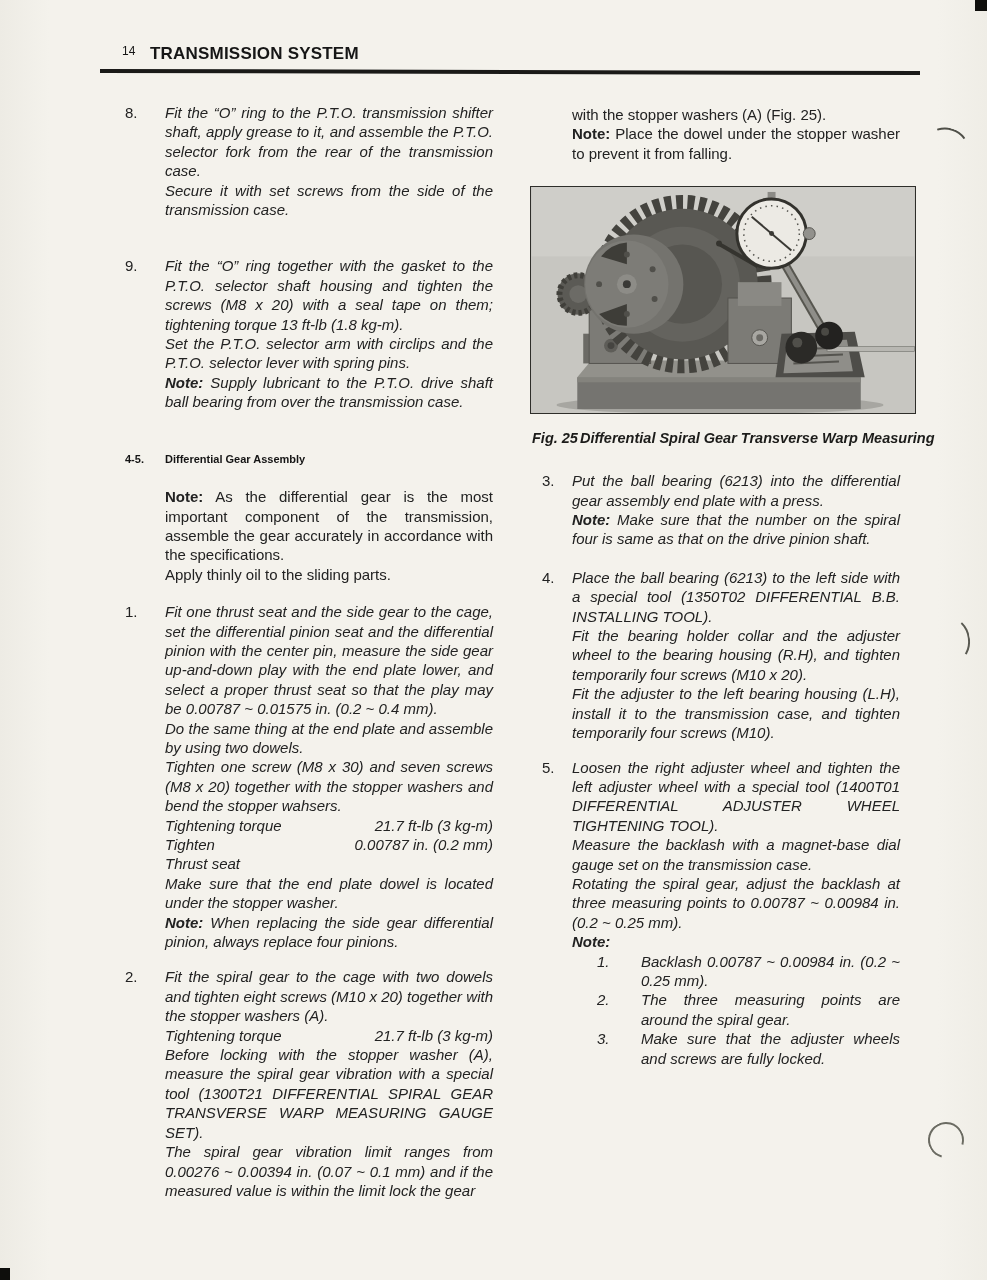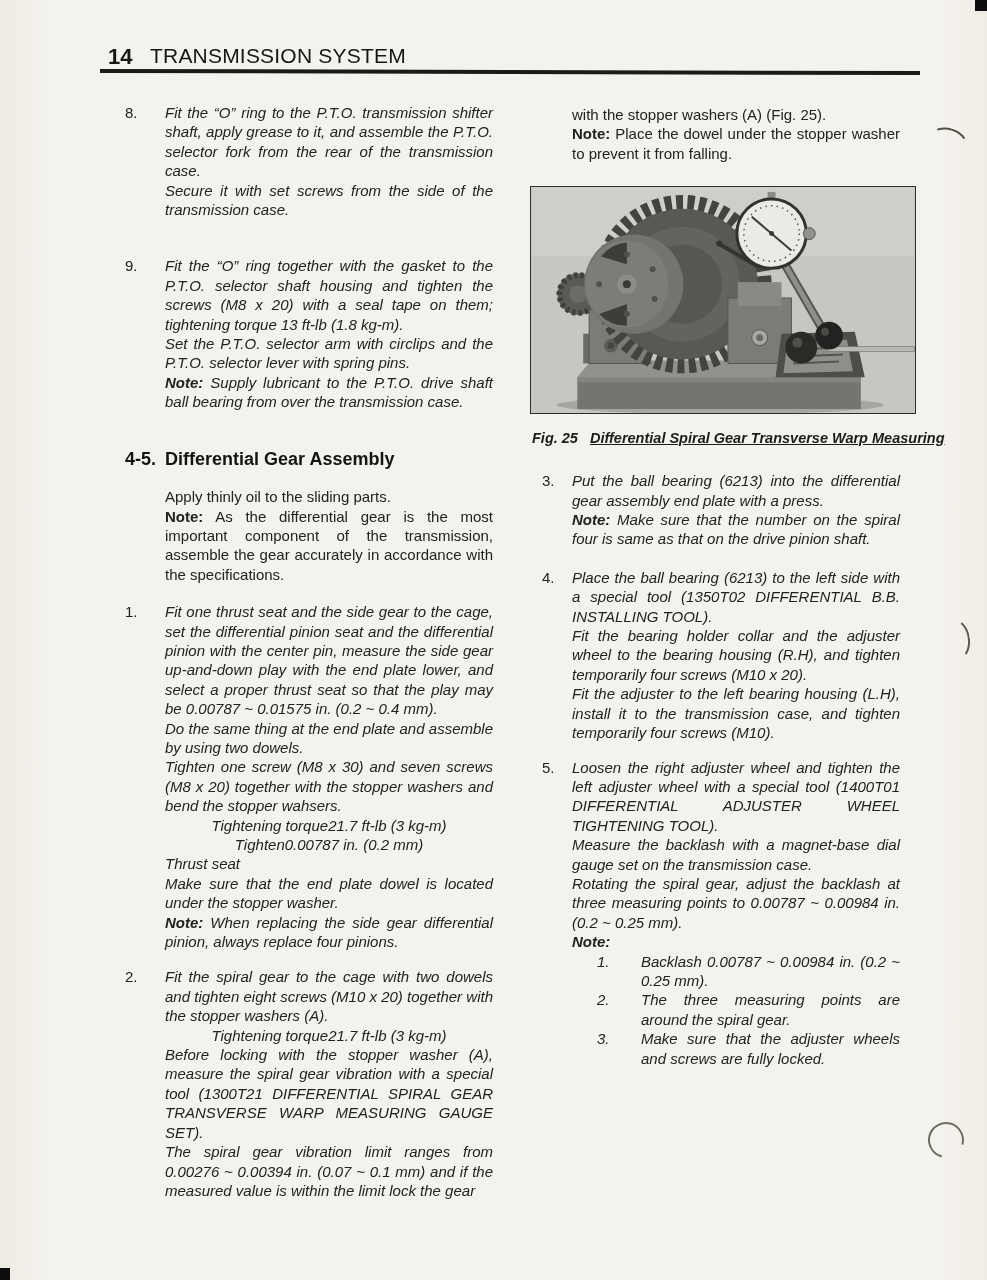--- a/index.html
+++ b/index.html
@@ -6,53 +6,53 @@
   body{background:#8a8a84;}
   .page{
     position:relative;
     width:987px;height:1280px;
     margin:0 auto;
     background:linear-gradient(90deg,#edebe4 0%,#f4f2ec 5%,#f4f2ec 95%,#efede6 100%);
     font-family:"Liberation Sans","DejaVu Sans",sans-serif;
     color:#222;
     overflow:hidden;
   }
-  .hdr-num{position:absolute;left:108px;top:44px;font-size:22px;font-weight:700;color:#161616;}
-  .hdr-title{position:absolute;left:150px;top:44px;font-size:21px;font-weight:400;letter-spacing:.2px;color:#161616;}
+  .hdr-num{position:absolute;left:122px;top:44px;font-size:12px;font-weight:400;color:#161616;}
+  .hdr-title{position:absolute;left:150px;top:44px;font-size:17px;font-weight:700;letter-spacing:.2px;color:#161616;}
   .hdr-rule{position:absolute;left:100px;top:70px;width:820px;height:4px;background:#1a1a18;transform:rotate(.15deg);}
   .col{position:absolute;font-size:15px;line-height:19.4px;}
   .col-left{left:125px;top:103px;width:368px;}
   .col-right{left:542px;top:105px;width:358px;}
   .step{display:flex;}
   .num{flex:0 0 40px;}
   .col-right .num{flex:0 0 30px;}
   .body{flex:1;min-width:0;font-style:italic;}
   .p{text-align:justify;}
   .b{font-weight:700;}
-  .specrow{display:flex;justify-content:center;}
+  .specrow{display:flex;justify-content:space-between;}
   .m37{margin-top:37px;} .m18{margin-top:18px;}
   .m16{margin-top:16px;} .m19{margin-top:19px;} .m15{margin-top:15px;}
   .m308{margin-top:308px;}
-  .sect{display:flex;margin-top:38px;font-size:18px;font-weight:700;color:#141414;}
+  .sect{display:flex;margin-top:38px;font-size:11px;font-weight:700;color:#141414;}
   .sect .num{flex:0 0 40px;}
   .sect-note{margin-left:40px;margin-top:18px;}
   .subnotes{padding-left:25px;}
   .subrow{display:flex;}
   .subrow .num{flex:0 0 44px;}
   .figure{
     position:absolute;left:530px;top:186px;width:386px;height:228px;
     border:1px solid #2e2e2a;background:#c7c6c1;box-sizing:border-box;
   }
   .figure svg{display:block;width:100%;height:100%;}
   .caption{
     position:absolute;left:532px;top:430px;width:386px;
     font-size:14.5px;font-style:italic;font-weight:700;color:#1c1c1a;
     white-space:nowrap;
   }
-  .caption .cap-text{margin-left:12px;text-decoration:underline;}
+  .caption .cap-text{margin-left:2px;}
   .mark-tr{position:absolute;left:975px;top:0;width:12px;height:11px;background:#0e0e0c;}
   .mark-bl{position:absolute;left:0;top:1268px;width:10px;height:12px;background:#0e0e0c;}
   .curl{position:absolute;border-radius:50%;}
   .curl-a{left:928px;top:128px;width:36px;height:26px;border:2px solid transparent;border-top-color:#4f4f48;transform:rotate(18deg);}
   .curl-b{left:936px;top:618px;width:30px;height:40px;border:2px solid transparent;border-right-color:#5a5a52;transform:rotate(-8deg);}
   .curl-c{left:928px;top:1122px;width:32px;height:32px;border:2px solid #6b6b62;border-bottom-color:transparent;transform:rotate(-30deg);}
 </style>
 </head>
 <body>
 
@@ -80,22 +80,22 @@
         <div class="p"><span class="b">Note:</span> <span>Supply lubricant to the P.T.O. drive shaft ball bearing from over the transmission case.</span></div>
       </div>
     </div>
 
     <div class="sect">
       <div class="num">4-5.</div>
       <div>Differential Gear Assembly</div>
     </div>
 
     <div class="sect-note">
+      <div class="p"><span class="b">Note:</span> <span>As the differential gear is the most important component of the transmission, assemble the gear accurately in accordance with the specifications.</span></div>
       <div class="p">Apply thinly oil to the sliding parts.</div>
-      <div class="p"><span class="b">Note:</span> <span>As the differential gear is the most important component of the transmission, assemble the gear accurately in accordance with the specifications.</span></div>
     </div>
 
     <div class="step m18">
       <div class="num">1.</div>
       <div class="body">
         <div class="p">Fit one thrust seat and the side gear to the cage, set the differential pinion seat and the differential pinion with the center pin, measure the side gear up-and-down play with the end plate lower, and select a proper thrust seat so that the play may be 0.00787 ~ 0.01575 in. (0.2 ~ 0.4 mm).</div>
         <div class="p">Do the same thing at the end plate and assemble by using two dowels.</div>
         <div class="p">Tighten one screw (M8 x 30) and seven screws (M8 x 20) together with the stopper washers and bend the stopper wahsers.</div>
         <div class="specrow">
           <span>Tightening torque</span>

